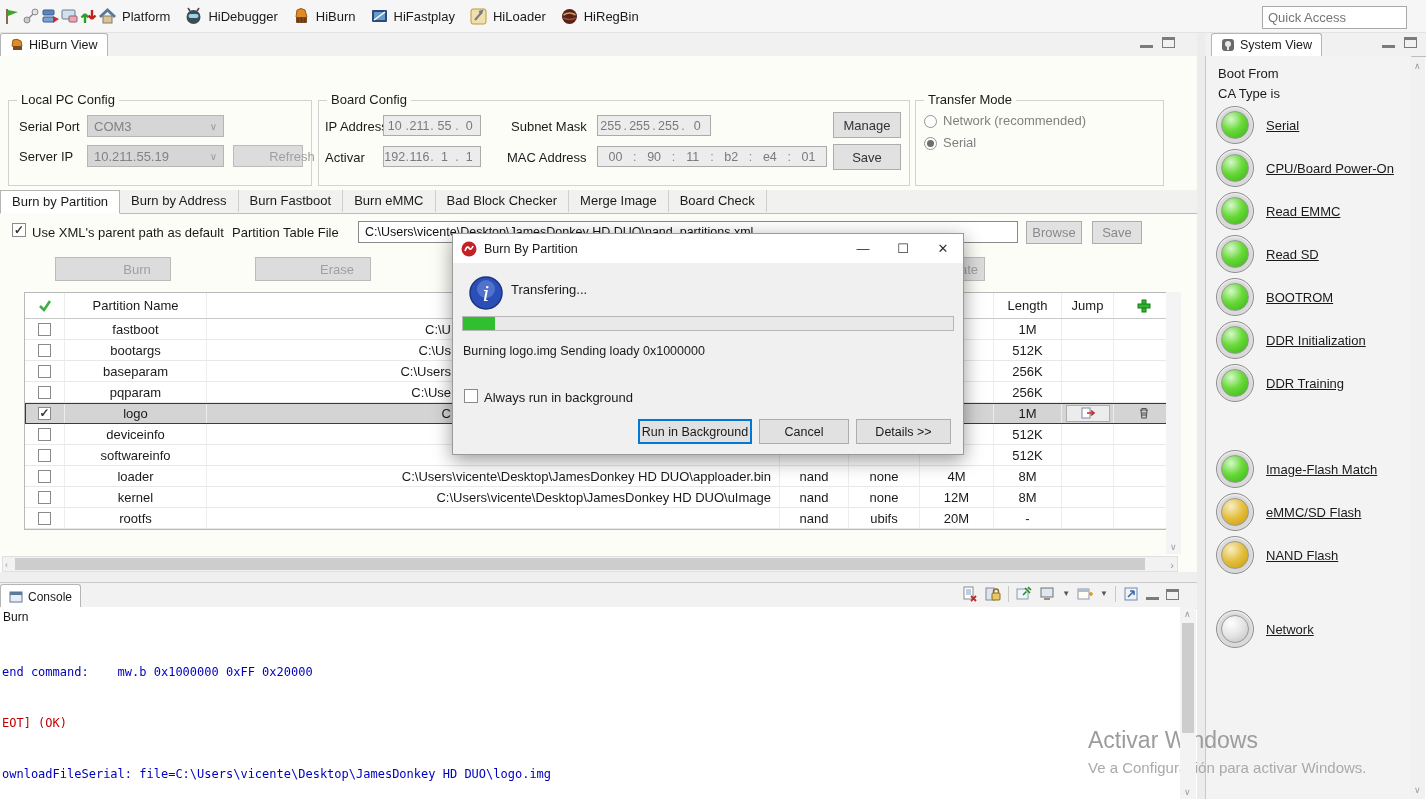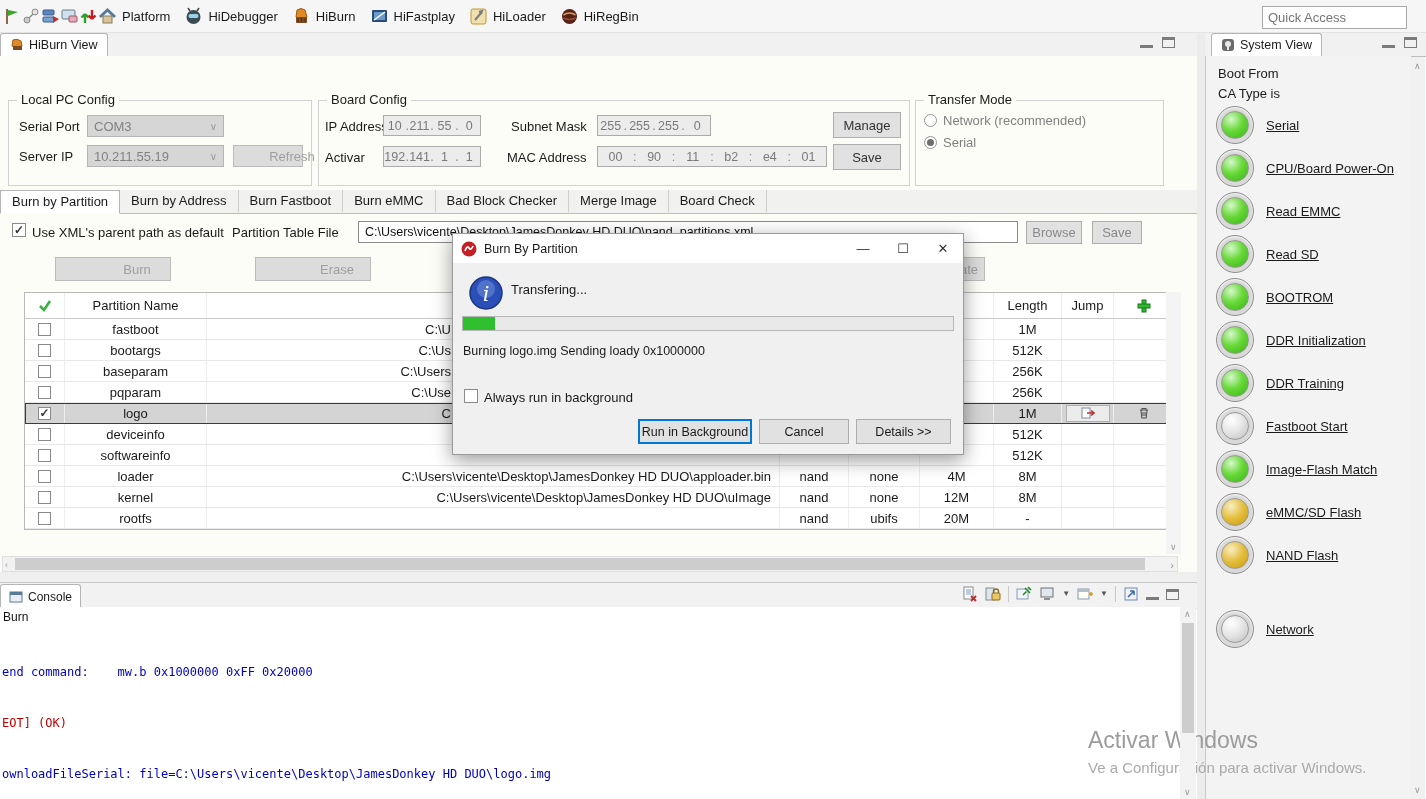--- a/index.html
+++ b/index.html
@@ -30,21 +30,21 @@
   .flabel{position:absolute;font-size:13px;color:#1a1a1a;white-space:nowrap;}
   .combo{position:absolute;background:#d6d6d6;border:1px solid #b5b5b5;color:#828282;display:flex;align-items:center;padding:0 6px;box-sizing:border-box;font-size:13px;}
   .combo .chev{margin-left:auto;color:#9a9a9a;font-size:10px;}
   .btn{position:absolute;background:#e1e1e1;border:1px solid #adadad;color:#333;font-size:13px;display:flex;align-items:center;justify-content:center;box-sizing:border-box;font-family:"Liberation Sans",sans-serif;}
   .btn.disabled{color:#9f9f9f;background:#dcdcdc;border-color:#bcbcbc;padding-left:48px;}
   .seg{position:absolute;border:1px solid #ababab;background:#ececec;color:#7a7a7a;display:flex;align-items:center;justify-content:space-around;box-sizing:border-box;font-size:12.5px;}
   .seg span{flex:1;text-align:center;}
   .seg i{font-style:normal;color:#8a8a8a;}
   .radio{width:13px;height:13px;border:1px solid #949494;border-radius:50%;background:#fff;display:inline-block;box-sizing:border-box;position:relative;}
   .radio.on::after{content:"";position:absolute;left:2px;top:2px;width:7px;height:7px;border-radius:50%;background:#6e6e6e;}
-  .radrow{position:absolute;display:flex;align-items:center;gap:6px;color:#7f7f7f;}
+  .radrow{position:absolute;display:flex;align-items:flex-end;gap:6px;color:#7f7f7f;}
   
   .subtabs{left:0;top:190px;width:1197px;height:23px;background:#f1f1ef;border-bottom:1px solid #bdbdbd;display:flex;}
   .stab{height:22px;line-height:22px;padding:0 11px;border-right:1px solid #cfcfcf;color:#1a1a1a;font-size:13px;}
   .stab.active{background:#fff;border:1px solid #b5b5b5;border-bottom:1px solid #fff;margin-bottom:-1px;}
   .cb{width:14px;height:14px;border:1px solid #8a8a8a;background:#fff;display:inline-flex;align-items:center;justify-content:center;font-size:12px;color:#333;box-sizing:border-box;font-weight:bold;}
   .txtin{position:absolute;background:#fff;border:1px solid #8a8a8a;font-size:12.5px;color:#111;display:flex;align-items:center;padding:0 6px;box-sizing:border-box;white-space:nowrap;overflow:hidden;}
   
   .ptable{left:8px;top:292px;width:1154px;height:238px;border:1px solid #b9b9b9;background:#fff;box-sizing:border-box;margin-left:16px;}
   .thead,.trow{display:grid;grid-template-columns:40px 142px 573px 69px 71px 74px 68px 52px 61px;}
   .thead{height:25px;border-bottom:1px solid #c9c9c9;}
@@ -229,21 +229,21 @@
           <span>255</span>
           <i>.</i>
           <span>255</span>
           <i>.</i>
           <span>0</span>
       </div>
       <span class="flabel" style="left:6px;top:49px;">Activar</span>
       <div class="seg" style="left:64px;top:45px;width:98px;height:21px;">
         <span>192</span>
           <i>.</i>
-          <span>141</span>
+          <span>116</span>
           <i>.</i>
           <span>1</span>
           <i>.</i>
           <span>1</span>
       </div>
       <span class="flabel" style="left:188px;top:49px;">MAC Address</span>
       <div class="seg" style="left:278px;top:45px;width:230px;height:21px;">
         <span>00</span>
           <i>:</i>
           <span>90</span>
@@ -591,26 +591,20 @@
           <span class="led-in"></span>
         </span>
         <span class="ledlbl">DDR Initialization</span>
       </div>
     <div class="ledrow" style="top:308px;">
         <span class="led green">
           <span class="led-in"></span>
         </span>
         <span class="ledlbl">DDR Training</span>
       </div>
-    <div class="ledrow" style="top:351px;">
-        <span class="led gray">
-          <span class="led-in"></span>
-        </span>
-        <span class="ledlbl">Fastboot Start</span>
-      </div>
     <div class="ledrow" style="top:394px;">
         <span class="led green">
           <span class="led-in"></span>
         </span>
         <span class="ledlbl">Image-Flash Match</span>
       </div>
     <div class="ledrow" style="top:437px;">
         <span class="led yellow">
           <span class="led-in"></span>
         </span>

